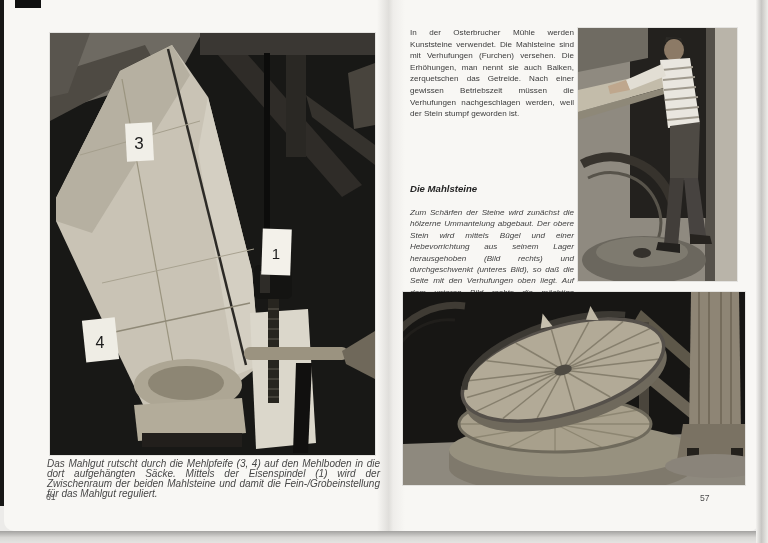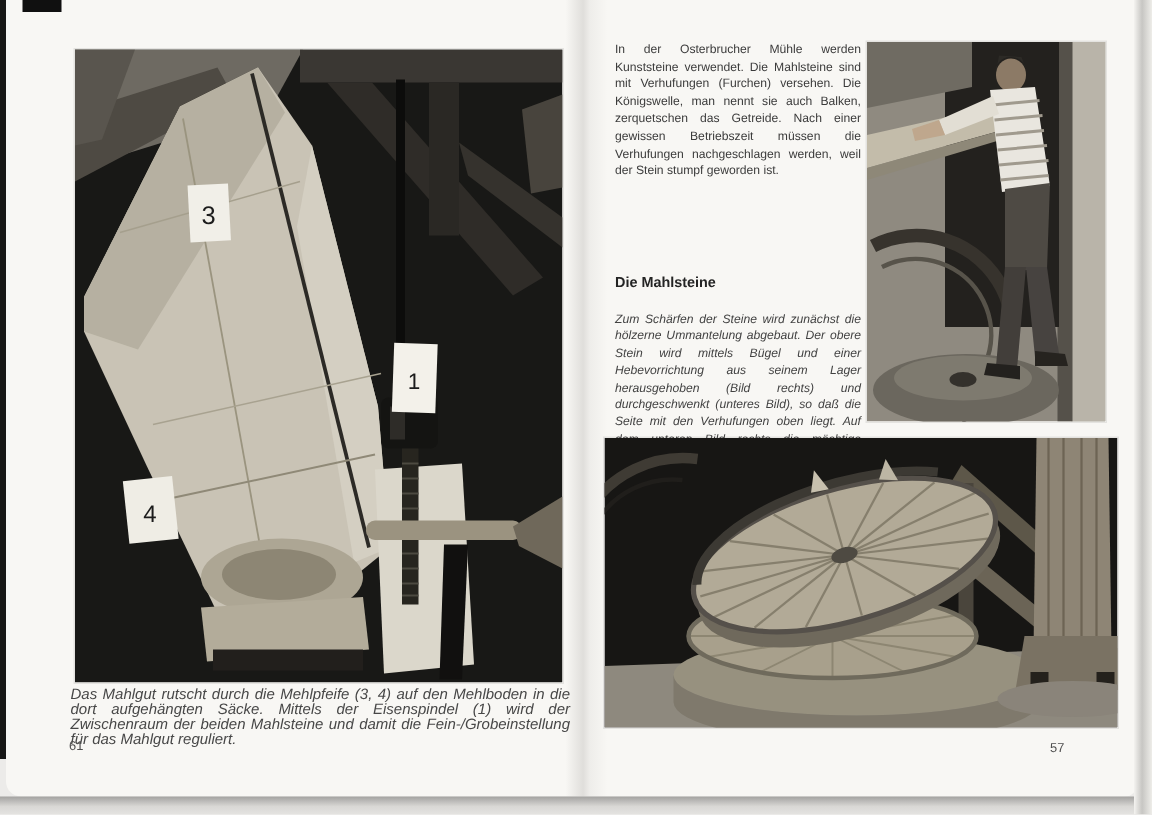--- a/index.html
+++ b/index.html
@@ -21,21 +21,21 @@
   .photo2{left:578px;top:28px;width:159px;height:253px;}
   .photo3{left:403px;top:292px;width:342px;height:193px;}
   .caption{position:absolute;left:47px;top:459px;width:333px;font-size:10px;
           line-height:9.9px;font-style:italic;color:#474747;text-align:justify;}
   .pagenum{position:absolute;font-size:8.6px;color:#4e4e4e;}
   .p38{left:46px;top:492px;}
   .p39{left:700px;top:493px;}
   .intro{position:absolute;left:410px;top:27px;width:164px;font-size:8.1px;
           line-height:11.6px;color:#3b3b3b;text-align:justify;}
   .heading{position:absolute;left:410px;top:183px;font-size:9.6px;font-weight:bold;
-          color:#242424;}
+          font-style:italic;color:#242424;}
   .sectiontxt{position:absolute;left:410px;top:207px;width:164px;font-size:8.1px;
           line-height:11.4px;font-style:italic;color:#424242;text-align:justify;}
   svg text{font-family:"Liberation Sans",sans-serif;}
 </style>
 </head>
 <body>
 
 <div class="canvas">
   <div class="spread"></div>
   <div class="gutter"></div>
@@ -100,21 +100,21 @@
         </g>
       </svg>
     </figure>
 
     <div class="caption">Das Mahlgut rutscht durch die Mehlpfeife (3, 4) auf den Mehlboden in die dort aufgehängten Säcke. Mittels der Eisenspindel (1) wird der Zwischenraum der beiden Mahlsteine und damit die Fein-/Grobeinstellung für das Mahlgut reguliert.</div>
     <div class="pagenum p38">61</div>
   </div>
 
   <div>
 
-    <div class="intro">In der Osterbrucher Mühle werden Kunststeine verwendet. Die Mahlsteine sind mit Verhufungen (Furchen) versehen. Die Königswelle, man nennt sie auch Balken, zerquetschen das Getreide. Nach einer gewissen Betriebszeit müssen die Verhufungen nachgeschlagen werden, weil der Stein stumpf geworden ist.</div>
+    <div class="intro">In der Osterbrucher Mühle werden Kunststeine verwendet. Die Mahlsteine sind mit Verhufungen (Furchen) versehen. Die Erhöhungen, man nennt sie auch Balken, zerquetschen das Getreide. Nach einer gewissen Betriebszeit müssen die Verhufungen nachgeschlagen werden, weil der Stein stumpf geworden ist.</div>
     <div class="heading">Die Mahlsteine</div>
     <div class="sectiontxt">Zum Schärfen der Steine wird zunächst die hölzerne Ummantelung abgebaut. Der obere Stein wird mittels Bügel und einer Hebevorrichtung aus seinem Lager herausgehoben (Bild rechts) und durchgeschwenkt (unteres Bild), so daß die Seite mit den Verhufungen oben liegt. Auf dem unteren Bild rechts die mächtige Königswelle zu sehen.</div>
 
     <figure class="photo photo2" style="margin:0">
       <svg viewBox="0 0 159 253" preserveAspectRatio="none">
         <rect width="159" height="253" fill="#8f8a80"></rect>
         <rect x="136" width="23" height="253" fill="#b9b4a9"></rect>
         <rect x="127" width="10" height="253" fill="#55514a"></rect>
         <rect x="52" y="0" width="76" height="190" fill="#23211e"></rect>
         <polygon points="0,0 70,0 70,30 0,44" fill="#6f6b62"></polygon>

